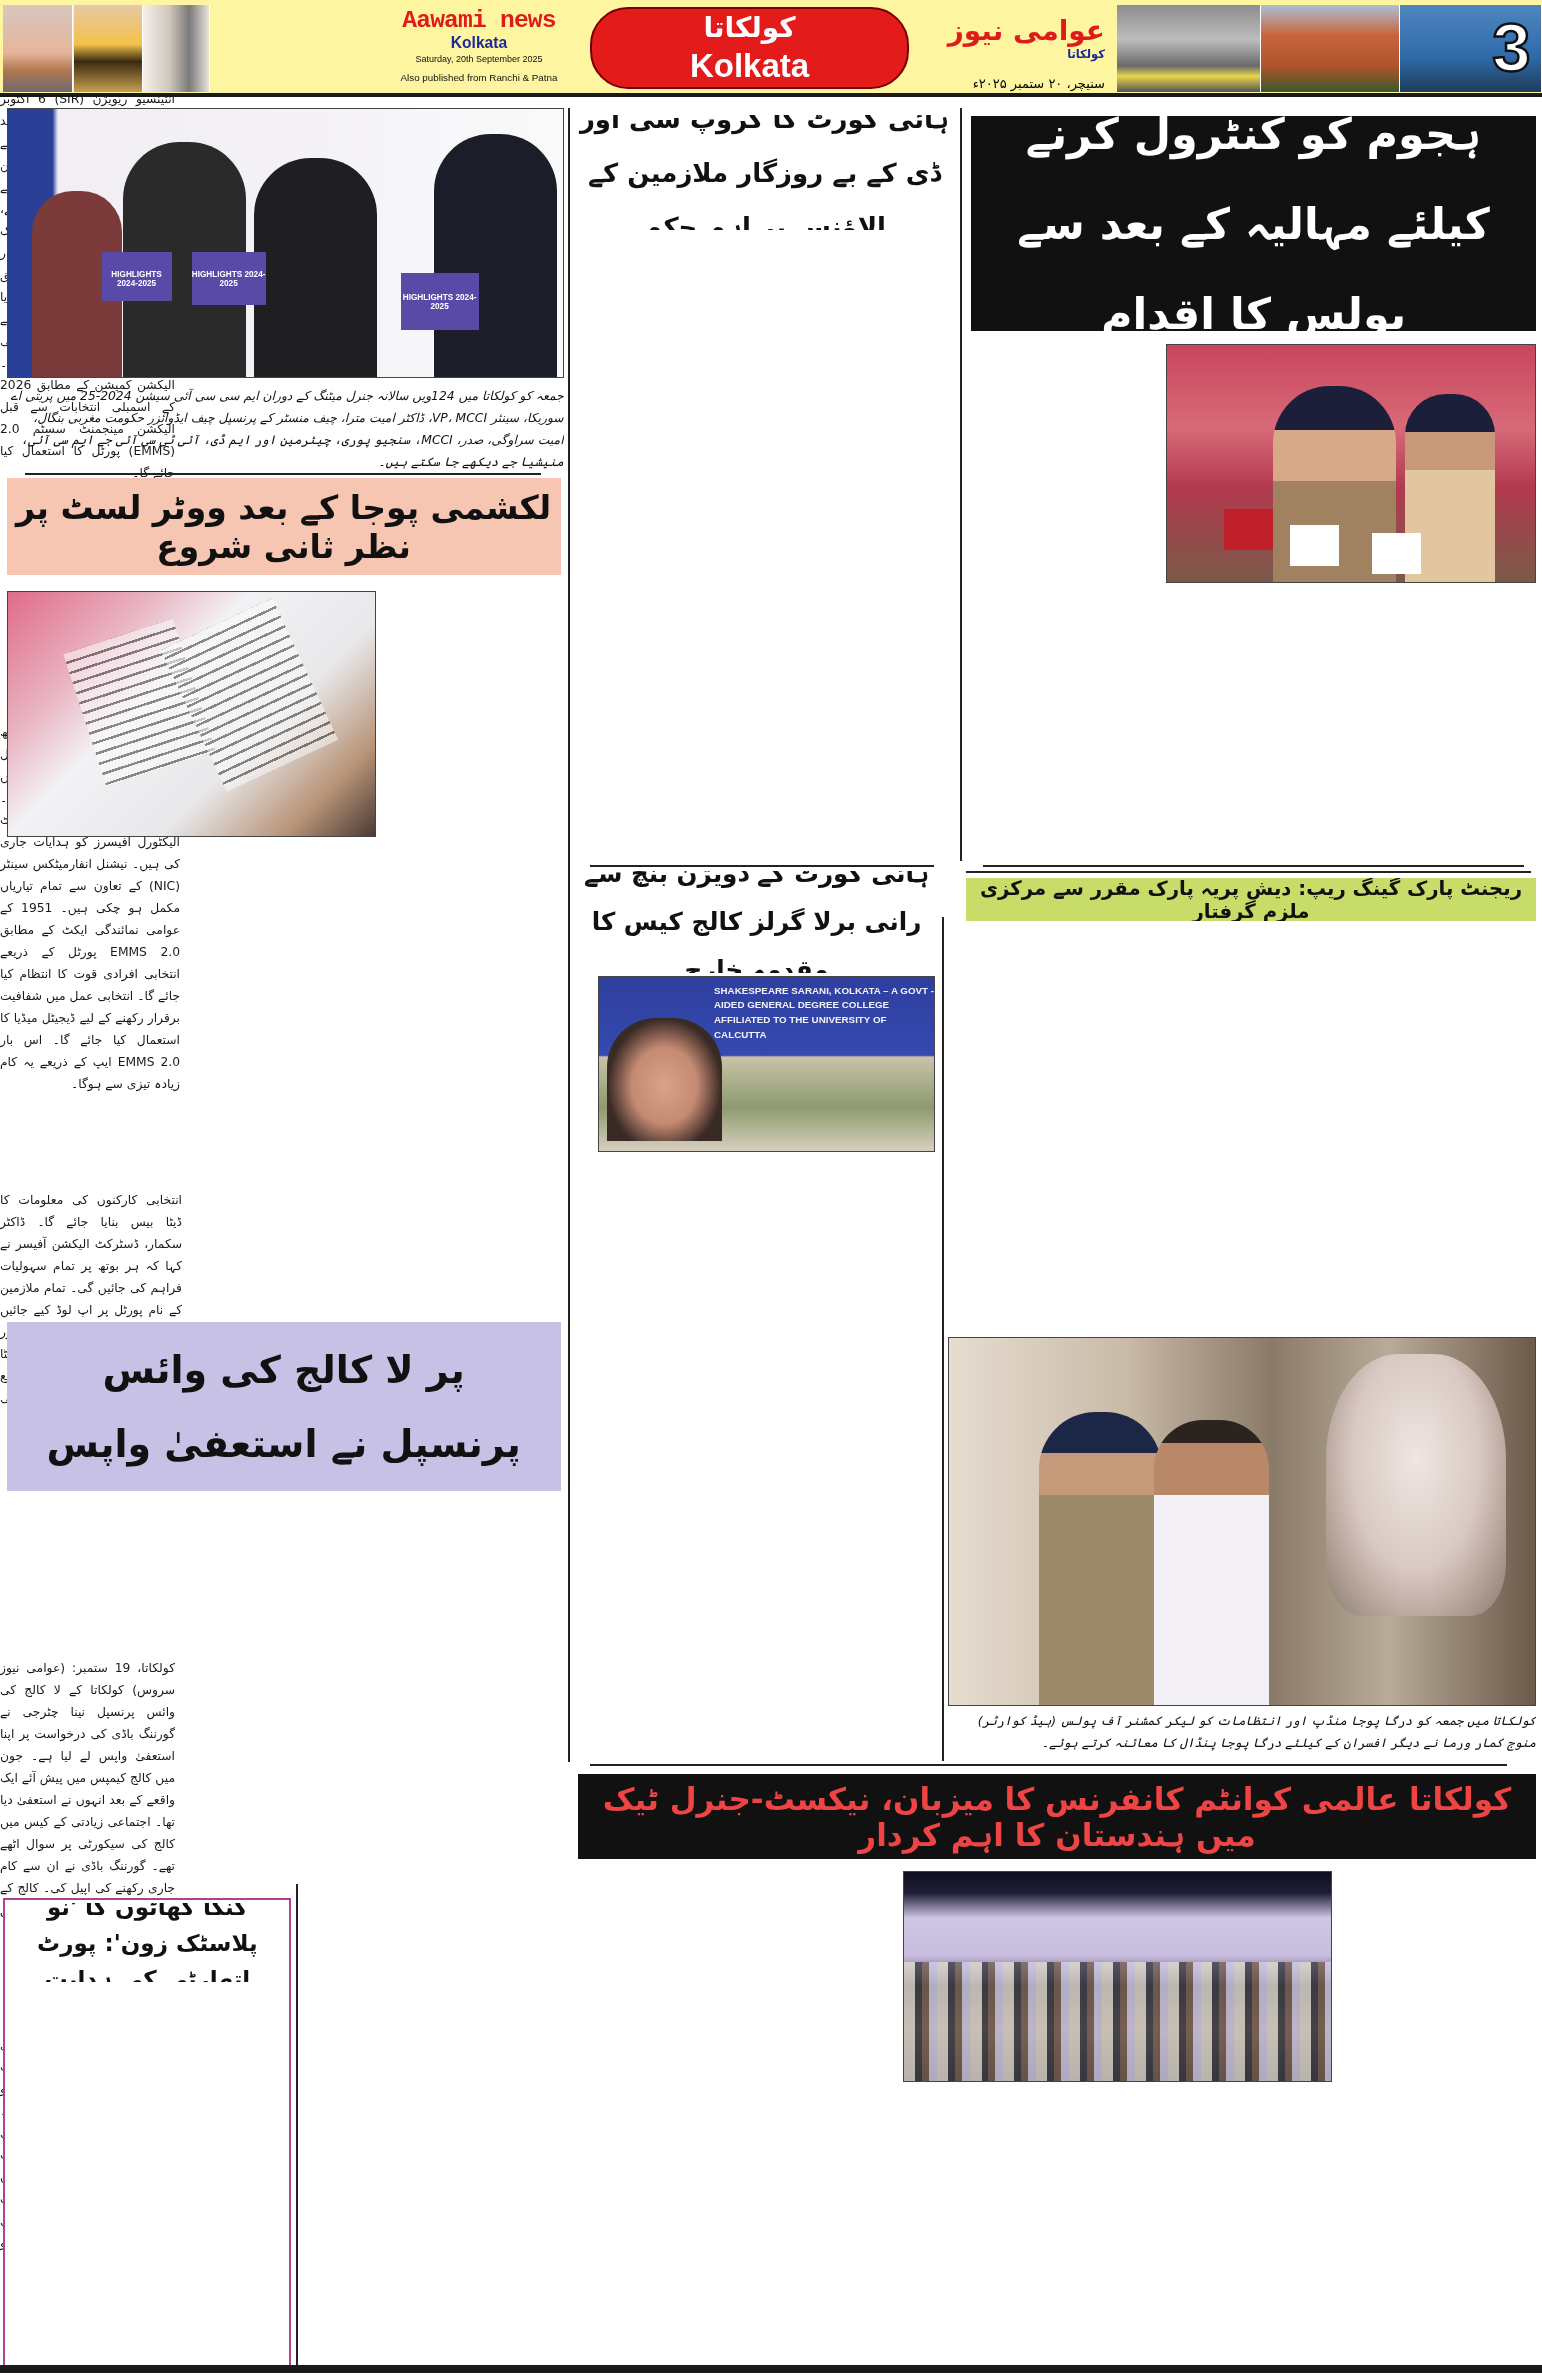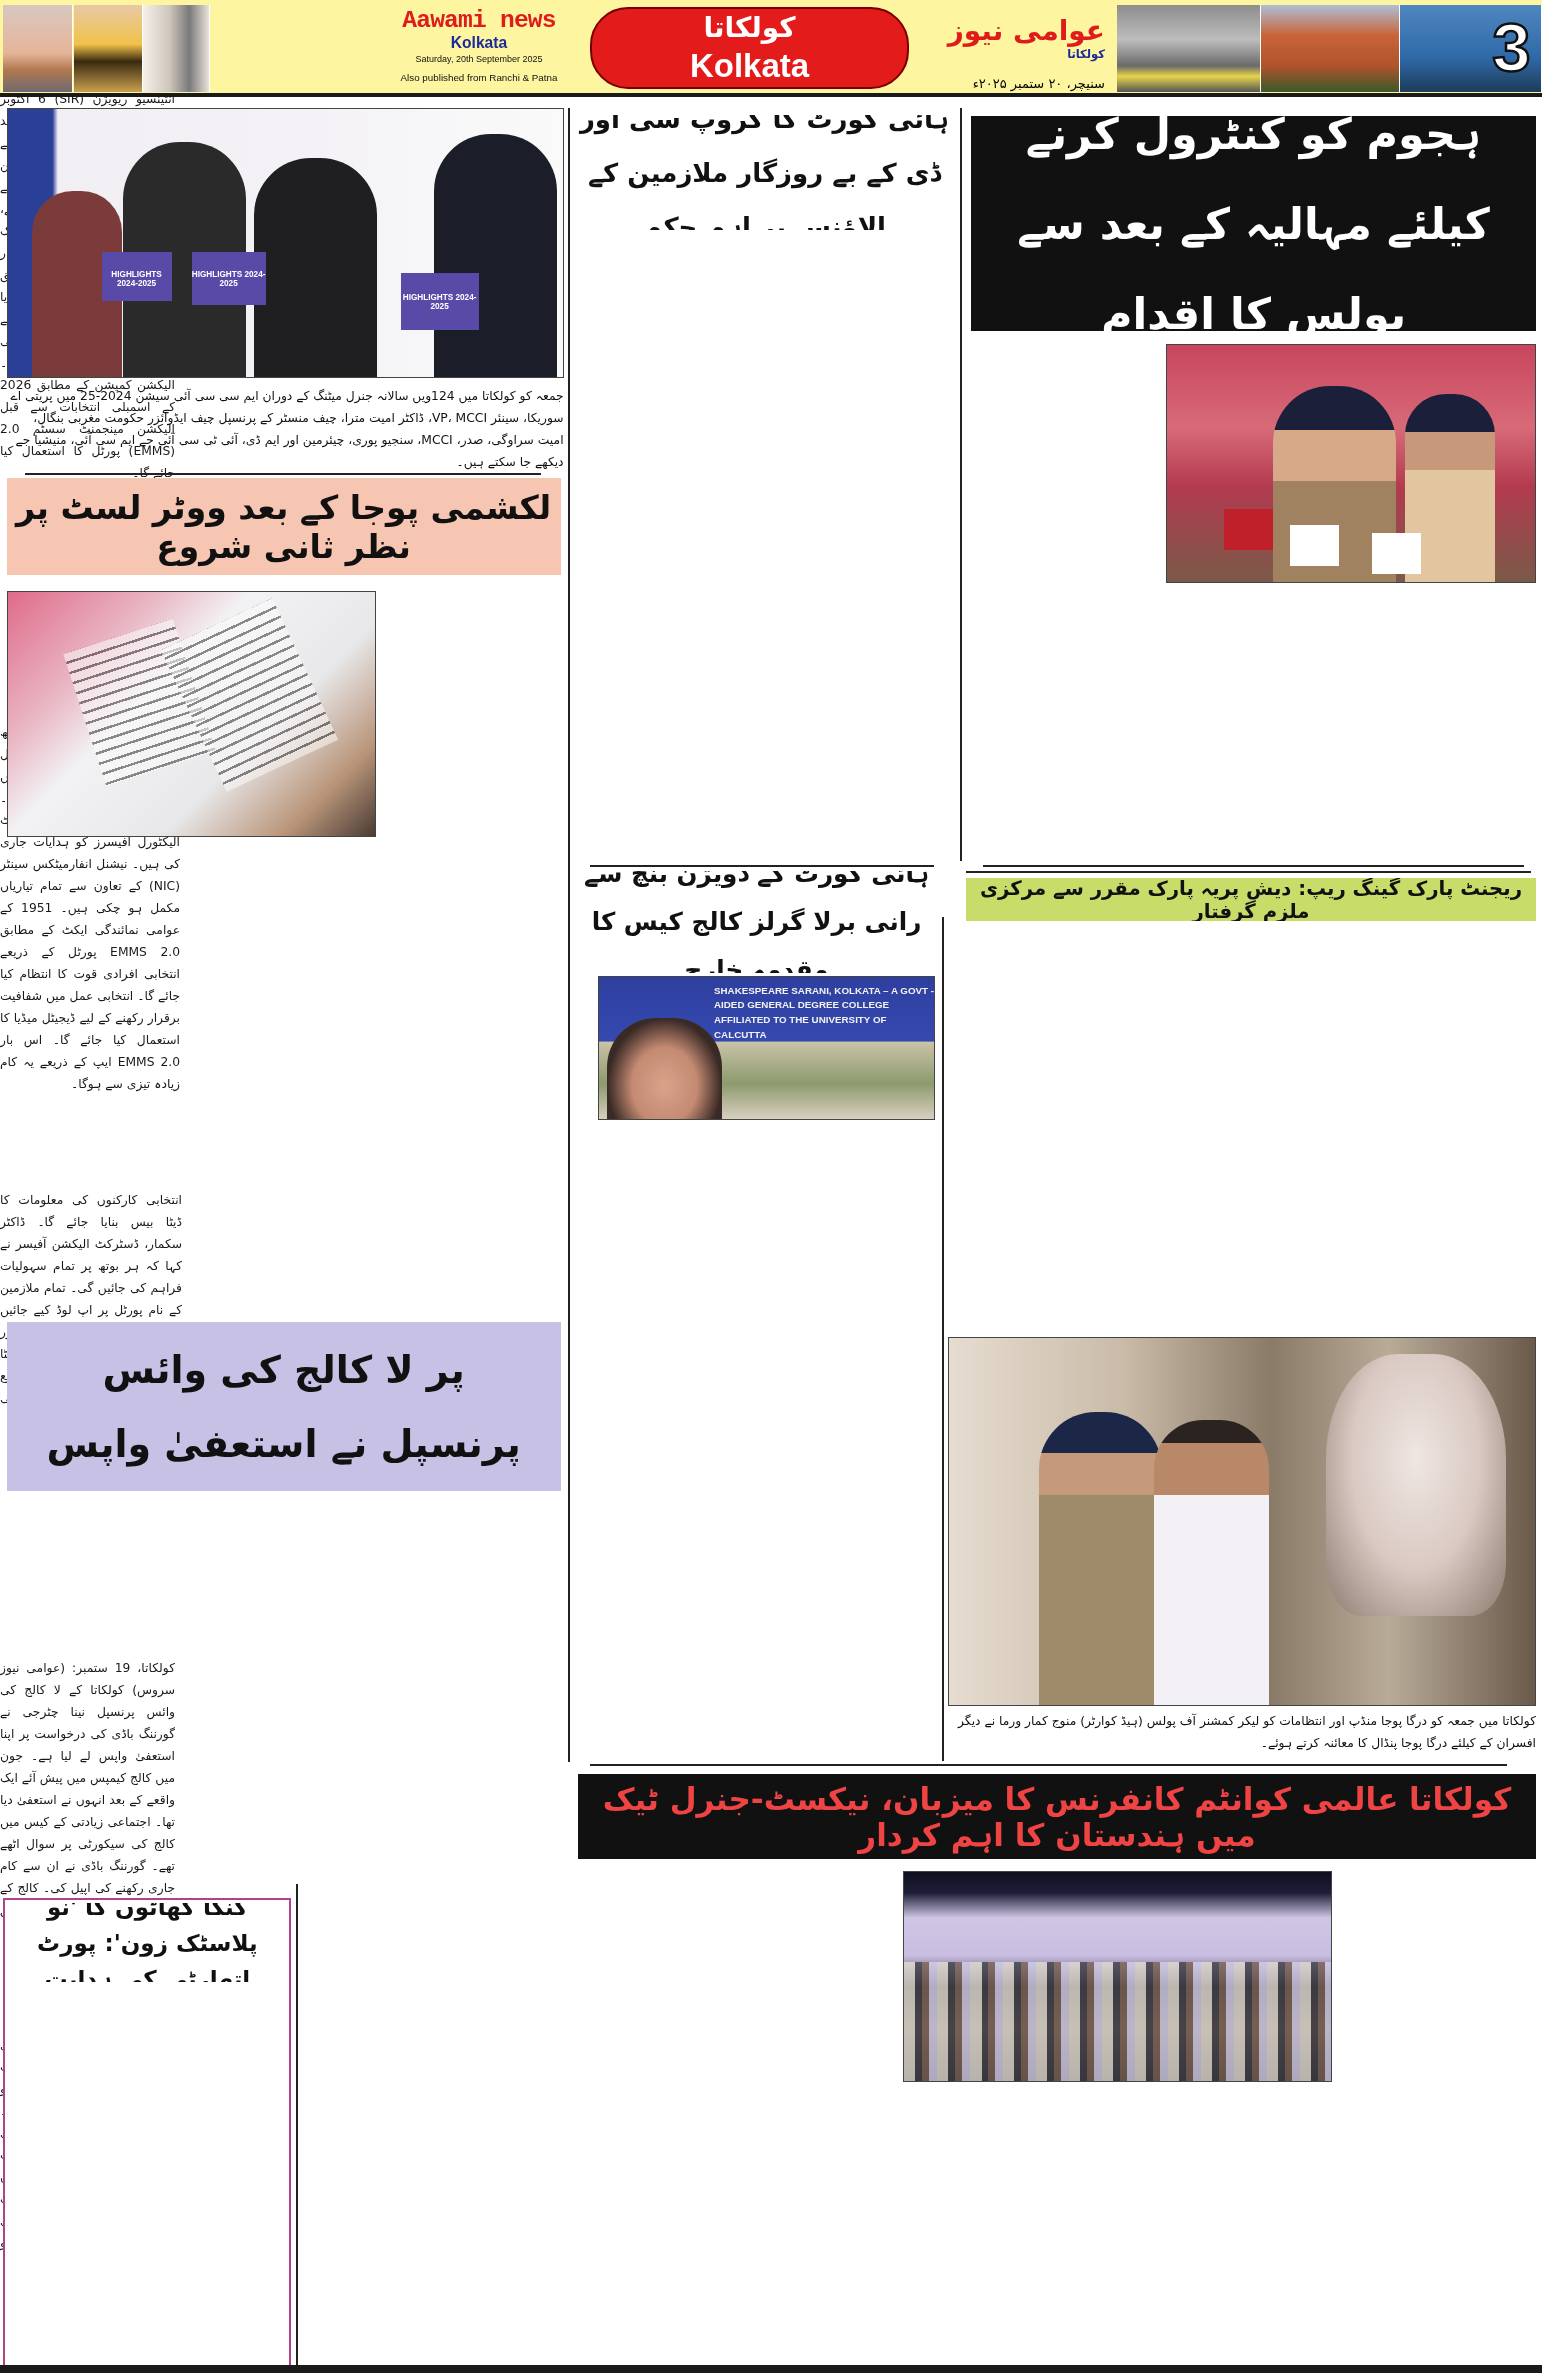--- a/index.html
+++ b/index.html
@@ -3,21 +3,21 @@
 <meta charset="utf-8">
 <style>
   * { box-sizing: border-box; margin: 0; padding: 0; }
   html, body { width: 1542px; height: 2377px; background: #ffffff; overflow: hidden; }
   body { position: relative; font-family: "DejaVu Sans", sans-serif; color: #111; }
   .abs { position: absolute; }
   .body-text { font-size: 12.3px; line-height: 22px; color: #1a1a1a; direction: rtl; text-align: justify; overflow: hidden; }
   .rule-v { position: absolute; width: 1.6px; background: #222; }
   .rule-h { position: absolute; height: 1.6px; background: #222; }
   .photo { position: absolute; overflow: hidden; border: 0.8px solid #444; }
-  .caption { position: absolute; direction: rtl; text-align: right; font-size: 12.3px; line-height: 22px; color: #111; overflow: hidden; }
+  .caption { position: absolute; direction: rtl; text-align: right; font-size: 12.3px; line-height: 22px; color: #111; overflow: hidden; font-style: italic; }
   .headline { position: absolute; direction: rtl; text-align: center; font-weight: bold; display: flex; align-items: center; justify-content: center; overflow: hidden; }
 
   
   #masthead { left: 0; top: 0; width: 1542px; height: 97px; background: #fdf5a0; border-bottom: 4.9px solid #1a1a1a; }
   .mast-photo { position: absolute; top: 4.9px; height: 87px; overflow: hidden; border-right: 0.8px solid #fff; }
   #mast-en { position: absolute; left: 385px; top: 6.6px; width: 188px; text-align: center; }
   #mast-en .title { color: #e01b1b; font-weight: bold; font-size: 24.6px; font-family: Liberation Mono, monospace; letter-spacing: -0.8px; }
   #mast-en .city { color: #1b2a9a; font-weight: bold; font-size: 15.6px; font-family: "Liberation Sans", sans-serif; }
   #mast-en .date { color: #111; font-size: 9px; margin-top: 2.5px; font-family: "Liberation Sans", sans-serif; }
   #mast-en .also { color: #111; font-size: 9.8px; margin-top: 8px; font-family: "Liberation Sans", sans-serif; }
@@ -93,21 +93,21 @@
 <div class="rule-v" style="left:296px;top:1884px;height:483px;"></div>
 
 <div class="rule-v" style="left:568px;top:108px;height:1654px;"></div>
 <div class="rule-v" style="left:960px;top:108px;height:753px;"></div>
 <div class="rule-v" style="left:942px;top:917px;height:844px;"></div>
 
 <div class="headline" style="left:578px;top:115px;width:373px;height:115px;font-size:26px;line-height:54px;color:#111;">ہائی کورٹ کا گروپ سی اور ڈی کے بے روزگار ملازمین کے الاؤنس پر اہم حکم</div>
 
 <div class="rule-h" style="left:590px;top:865px;width:344px;"></div>
 <div class="headline" style="left:578px;top:871px;width:357px;height:102px;font-size:24.6px;line-height:48px;color:#111;">ہائی کورٹ کے ڈویژن بنچ سے رانی برلا گرلز کالج کیس کا مقدمہ خارج</div>
-<div class="photo" style="left:598px;top:976px;width:337px;height:144px;background:linear-gradient(180deg,#2e3f9e 0%,#3549b0 45%,#c9c3a8 46%,#8d9a6e 75%,#d8d0c0 100%);">
+<div class="photo" style="left:598px;top:976px;width:337px;height:176px;background:linear-gradient(180deg,#2e3f9e 0%,#3549b0 45%,#c9c3a8 46%,#8d9a6e 75%,#d8d0c0 100%);">
   <div class="abs" style="left:115px;top:6.6px;width:221px;color:#f2f2f2;font-size:9.8px;font-weight:bold;line-height:14.7px;font-family:'Liberation Sans',sans-serif;">SHAKESPEARE SARANI, KOLKATA – A GOVT - AIDED GENERAL DEGREE COLLEGE AFFILIATED TO THE UNIVERSITY OF CALCUTTA</div>
   <div class="abs" style="left:8.2px;top:41px;width:115px;height:123px;background:radial-gradient(ellipse at 50% 55%,#d9a38a 0%,#c48a72 40%,#3a2a26 70%);border-radius:49px 49px 0 0;"></div>
 </div>
 
 <div class="headline" style="left:971px;top:116px;width:565px;height:215px;background:#111;color:#fff;font-size:43px;line-height:90px;padding:0 19.7px;">ہجوم کو کنٹرول کرنے کیلئے مہالیہ کے بعد سے پولس کا اقدام</div>
 
 <div class="photo" style="left:1166px;top:344px;width:370px;height:239px;background:linear-gradient(180deg,#c8465e 0%,#d86a78 35%,#b23a4f 60%,#7a5a48 100%);">
   <div class="abs" style="left:106px;top:41px;width:123px;height:198px;background:linear-gradient(180deg,#1b1f3a 0 22%,#d7a988 22% 48%,#a08260 48% 100%);border-radius:57px 57px 0 0;"></div>
   <div class="abs" style="left:238px;top:49px;width:90px;height:190px;background:linear-gradient(180deg,#1b1f3a 0 20%,#c7987a 20% 40%,#e2c6a0 40% 100%);border-radius:41px 41px 0 0;"></div>
   <div class="abs" style="left:57px;top:164px;width:49px;height:41px;background:#c0202a;"></div>

